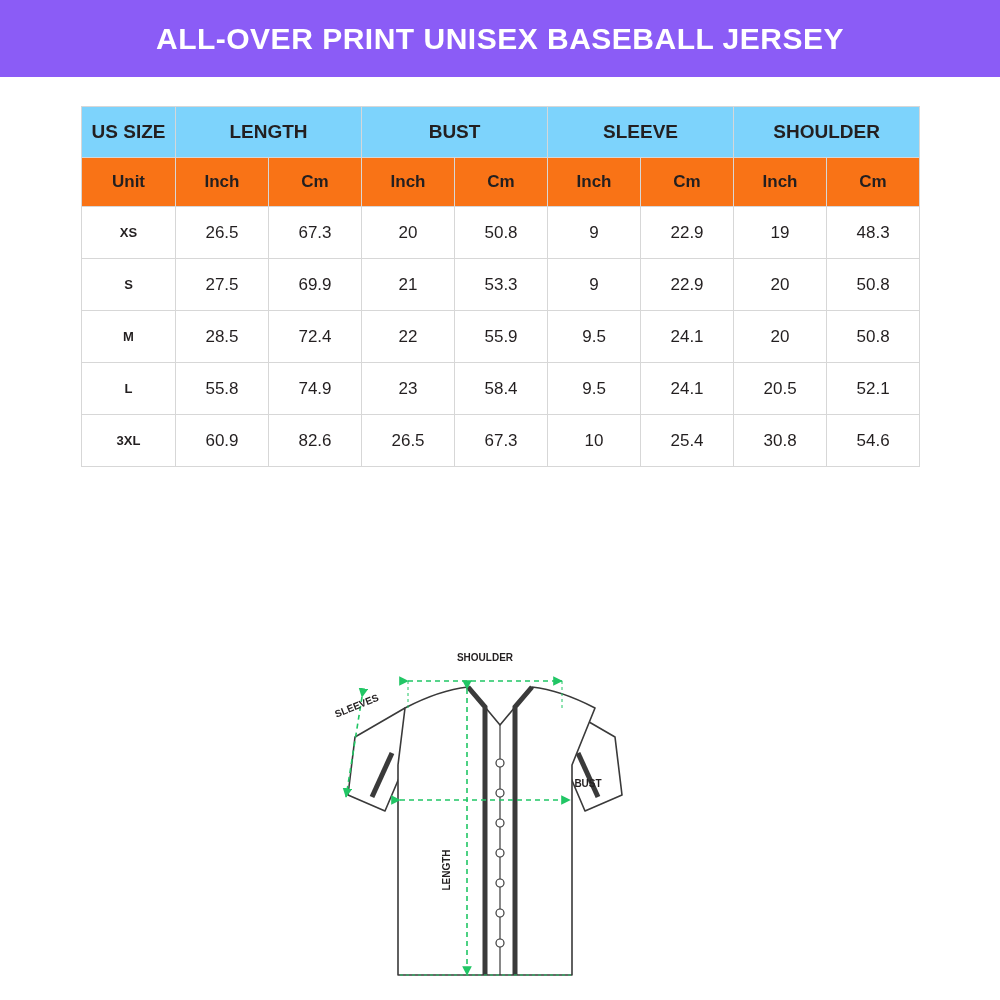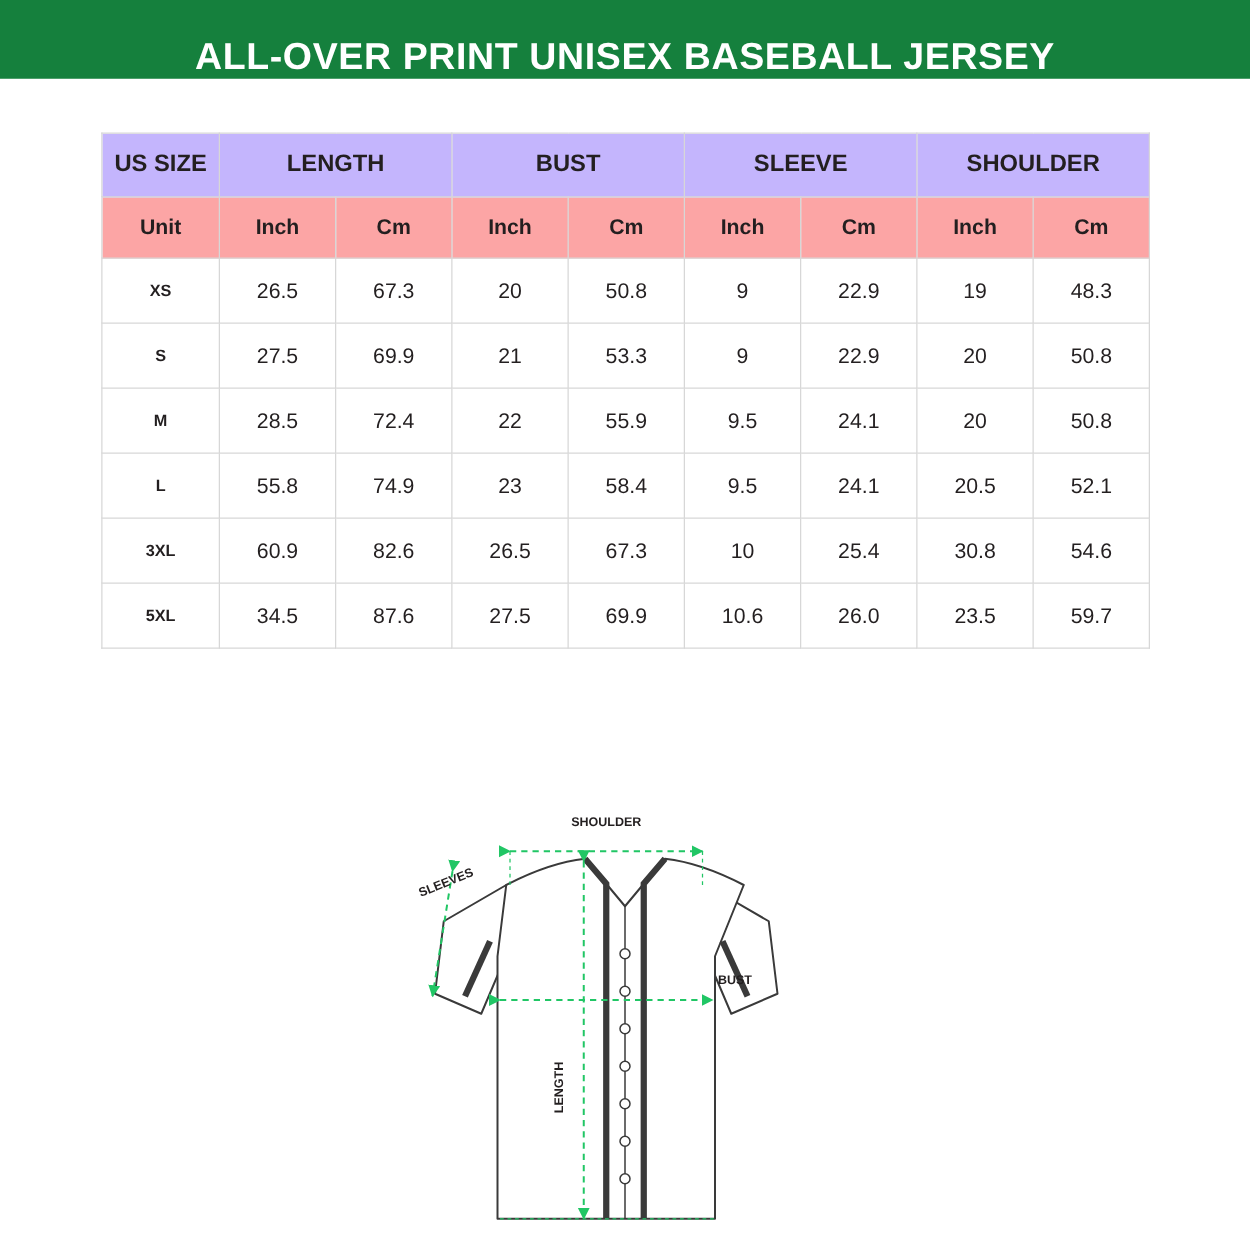--- a/index.html
+++ b/index.html
@@ -18,24 +18,24 @@
     width: 1000px;
     height: 1000px;
     background: #ffffff;
   }
   
   .header {
     position: absolute;
     left: 0;
     top: 0;
     width: 1000px;
-    height: 63px;
-    background: #15803d;
+    height: 77px;
+    background: #8b5cf6;
     display: flex;
-    align-items: flex-end;
+    align-items: center;
     justify-content: center;
   }
   .header-title {
     color: #ffffff;
     font-size: 30px;
     font-weight: bold;
     letter-spacing: 0.5px;
     text-align: center;
     font-family: "Liberation Sans", sans-serif;
   }
@@ -57,28 +57,28 @@
     text-align: center;
     vertical-align: middle;
     font-family: "Liberation Sans", sans-serif;
     color: #231f20;
   }
   
   tr.group-row th {
     height: 48px;
     font-size: 19px;
     font-weight: bold;
-    background: #c4b5fd;
+    background: #7dd3fc;
   }
   
   tr.unit-row th {
     height: 46px;
     font-size: 17px;
     font-weight: bold;
-    background: #fca5a5;
+    background: #f97316;
   }
   
   tr.body-row td {
     height: 49px;
     font-size: 17px;
     font-weight: normal;
     background: #ffffff;
   }
   tr.body-row td.size-cell {
     font-size: 13px;
@@ -189,31 +189,20 @@
         <tr class="body-row">
           <td class="size-cell">3XL</td>
           <td>60.9</td>
           <td>82.6</td>
           <td>26.5</td>
           <td>67.3</td>
           <td>10</td>
           <td>25.4</td>
           <td>30.8</td>
           <td>54.6</td>
-        </tr>
-        <tr class="body-row">
-          <td class="size-cell">5XL</td>
-          <td>34.5</td>
-          <td>87.6</td>
-          <td>27.5</td>
-          <td>69.9</td>
-          <td>10.6</td>
-          <td>26.0</td>
-          <td>23.5</td>
-          <td>59.7</td>
         </tr>
       </tbody>
     </table>
   </div>
 
   <div class="diagram">
     <svg width="400" height="350" viewBox="0 0 400 350" xmlns="http://www.w3.org/2000/svg">
       <defs>
         <marker id="arrowG" markerWidth="7" markerHeight="7" refX="5.5" refY="3" orient="auto">
           <path d="M0,0 L6,3 L0,6 z" fill="#21c665"></path>

